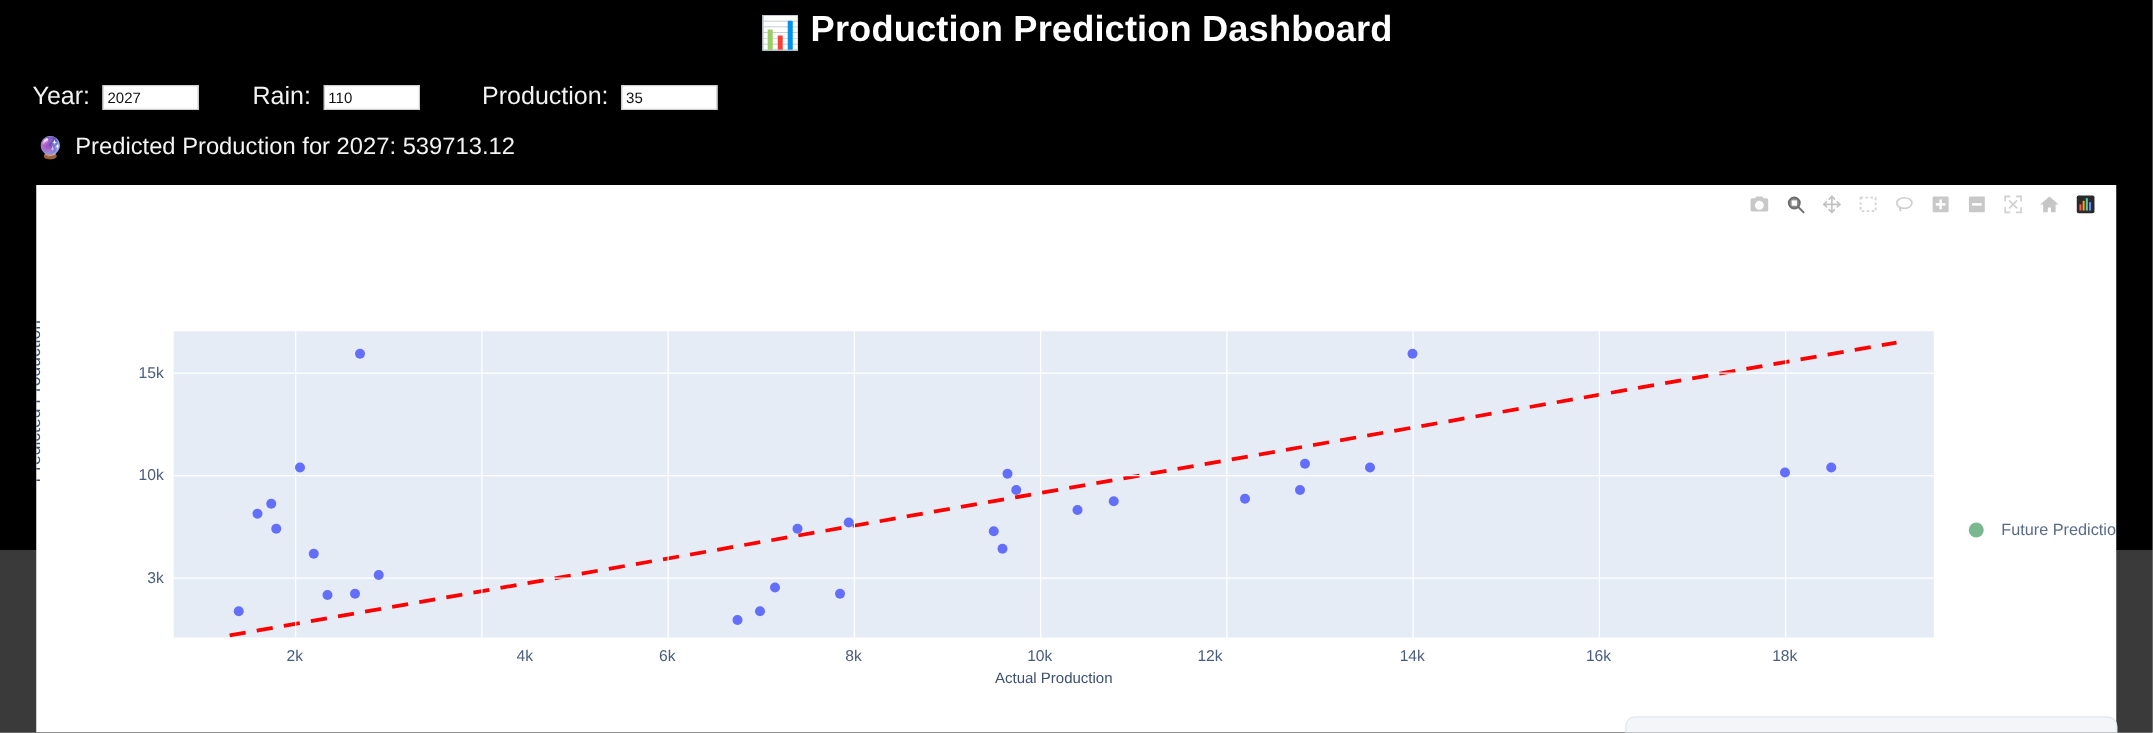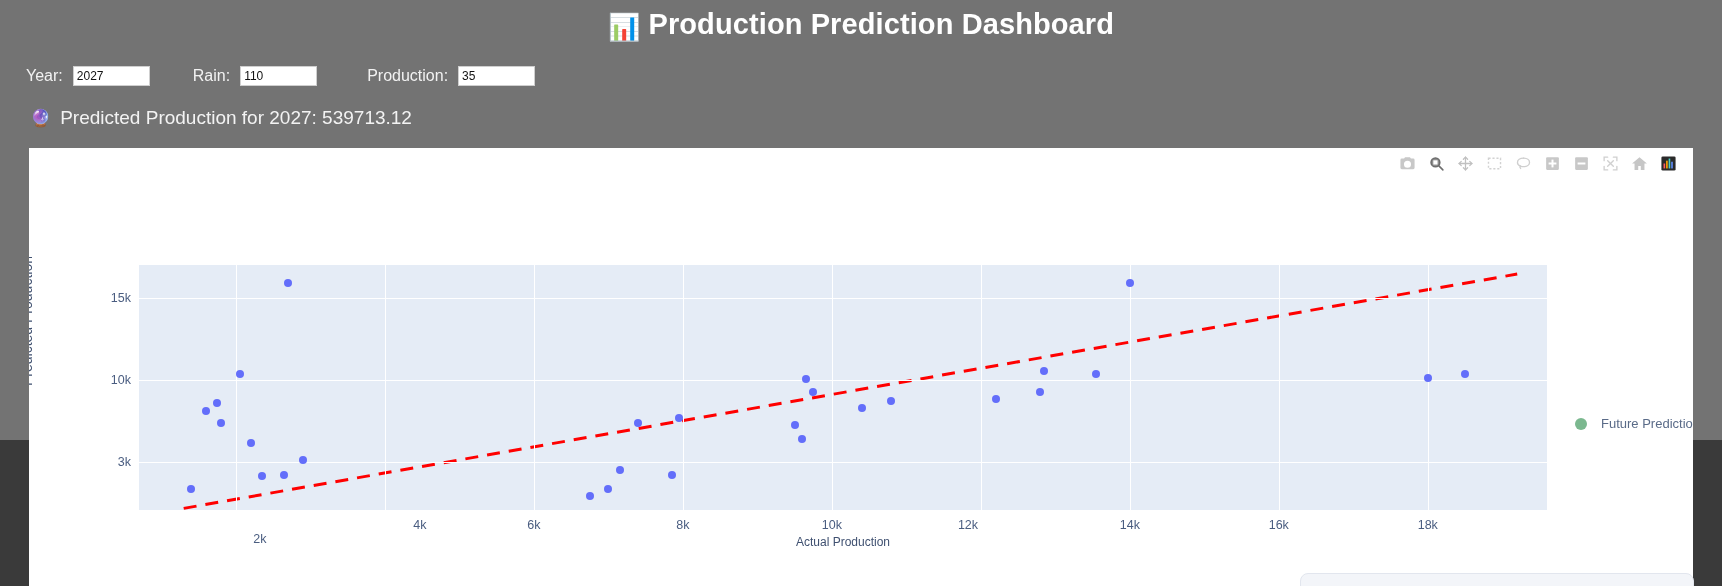--- a/index.html
+++ b/index.html
@@ -3,21 +3,21 @@
 <meta charset="utf-8">
 <style>
   * { box-sizing: border-box; }
   html, body {
     margin: 0; padding: 0;
     width: 1722px; height: 586px;
     overflow: hidden;
     background: #3a3a3a;
     font-family: "Liberation Sans", sans-serif;
   }
-  #app { position: relative; width: 1722px; height: 440px; background: #737373; }
+  #app { position: relative; width: 1722px; height: 440px; background: #000000; }
 
   
   .app-title {
     position: absolute; left: 0; top: 8px; width: 1722px;
     text-align: center;
     color: #ffffff;
     font-size: 29px;
     font-weight: bold;
     letter-spacing: 0.1px;
     white-space: nowrap;
@@ -26,21 +26,21 @@
 
   
   .controls {
     position: absolute; left: 26px; top: 66px;
     display: flex; align-items: center;
     white-space: nowrap;
   }
   .ctrl-group { display: flex; align-items: center; }
   .ctrl-label {
     color: #f2f2f2;
-    font-size: 16px;
+    font-size: 20px;
     margin-right: 10px;
   }
   .ctrl-input {
     width: 77px; height: 20px;
     background: #ffffff;
     border: 1px solid #cfcfcf;
     border-radius: 0;
     color: #111;
     font-family: "Liberation Sans", sans-serif;
     font-size: 12px;
@@ -326,21 +326,21 @@
         <div class="dot" style="left: 901.418px; top: 127.433px; background: rgb(99, 110, 250);"></div>
         <div class="dot" style="left: 905.143px; top: 106.057px; background: rgb(99, 110, 250);"></div>
         <div class="dot" style="left: 957.291px; top: 109.346px; background: rgb(99, 110, 250);"></div>
         <div class="dot" style="left: 990.815px; top: 18.0872px; background: rgb(99, 110, 250);"></div>
         <div class="dot" style="left: 1288.8px; top: 112.634px; background: rgb(99, 110, 250);"></div>
         <div class="dot" style="left: 1326.05px; top: 108.523px; background: rgb(99, 110, 250);"></div>
       </div>
 
     <div class="xtick-holder" id="xtick-holder">
         <div class="xtick-mark" style="left: 96.8466px;"></div>
-        <div class="xtick" style="left: 96.8466px; top: 20px; margin-left: 24px;">2k</div>
+        <div class="xtick" style="left: 96.8466px; top: 6px;">2k</div>
         <div class="xtick-mark" style="left: 245.841px;"></div>
         <div class="xtick" style="left: 245.841px; top: 6px; margin-left: 35px;">4k</div>
         <div class="xtick-mark" style="left: 394.836px;"></div>
         <div class="xtick" style="left: 394.836px; top: 6px;">6k</div>
         <div class="xtick-mark" style="left: 543.831px;"></div>
         <div class="xtick" style="left: 543.831px; top: 6px;">8k</div>
         <div class="xtick-mark" style="left: 692.825px;"></div>
         <div class="xtick" style="left: 692.825px; top: 6px;">10k</div>
         <div class="xtick-mark" style="left: 841.82px;"></div>
         <div class="xtick" style="left: 829px; top: 6px;">12k</div>

